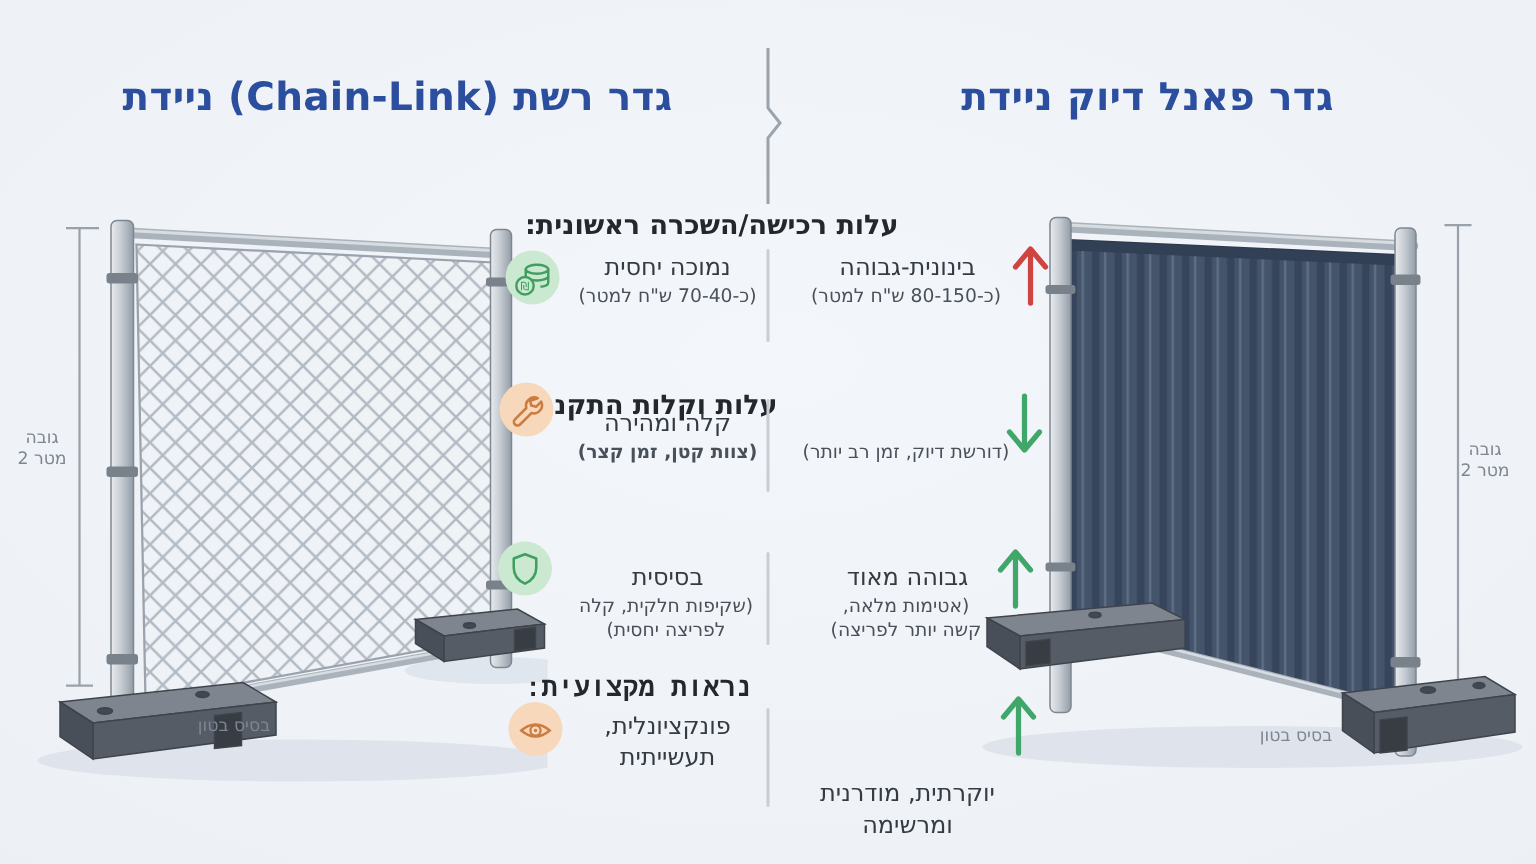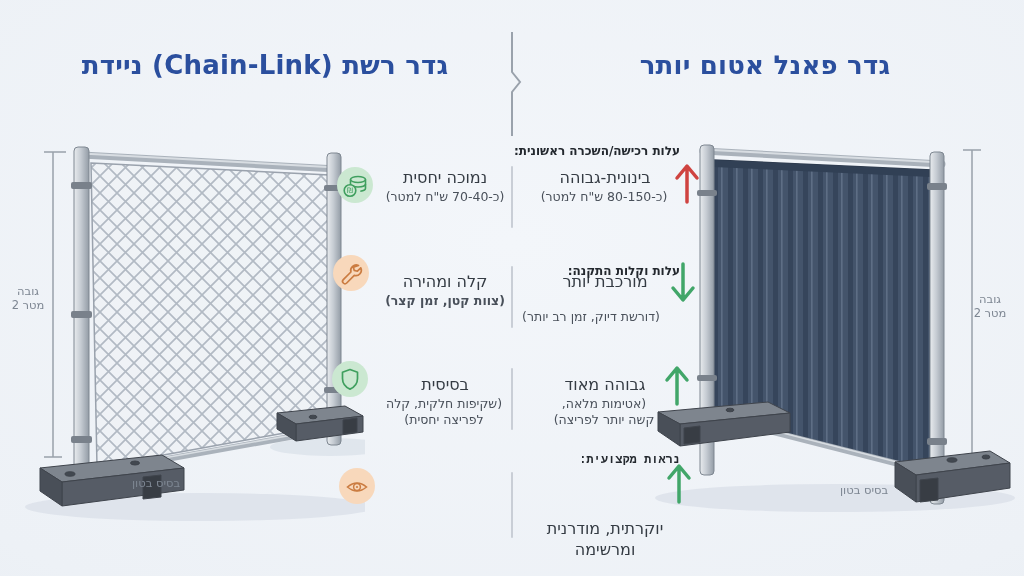--- a/index.html
+++ b/index.html
@@ -6,21 +6,21 @@
   body{font-family:"DejaVu Sans",sans-serif;}
   #stage{
     position:relative;width:1024px;height:576px;overflow:hidden;
     background:radial-gradient(130% 130% at 50% 42%, #f3f6fa 0%, #edf1f6 55%, #e3e9f0 100%);
   }
   .abs{position:absolute;}
   .title{
     font-size:26px;font-weight:bold;text-align:center;letter-spacing:0.2px;
   }
   .row-heading{
-    font-size:12px;font-weight:bold;color:#23282e;text-align:right;line-height:22px;
+    font-size:18px;font-weight:bold;color:#23282e;text-align:left;line-height:22px;
   }
   .cell-value{
     font-size:16px;color:#343b43;text-align:center;line-height:21px;white-space:pre-line;font-weight:500;
   }
   .cell-detail{
     font-size:12.5px;color:#49505a;text-align:center;line-height:16px;white-space:pre-line;
   }
   .tiny-label{
     font-size:11.5px;color:#7d8692;text-align:center;line-height:14px;white-space:pre-line;
   }
@@ -30,21 +30,21 @@
   .icon-circle.green{background:#cbe8d1;}
   .icon-circle.peach{background:#f8d8bb;}
   .row-divider{width:2px;background:#c9ced6;border-radius:1px;}
   .rtl{direction:rtl;unicode-bidi:plaintext;}
 </style>
 </head>
 <body>
 
 <div id="stage">
 
-  <div class="abs title rtl" style="left: 540px; top: 50px; width: 450px; color: rgb(43, 79, 158);">גדר פאנל אטום יותר</div>
+  <div class="abs title rtl" style="left: 540px; top: 50px; width: 450px; color: rgb(43, 79, 158);">גדר פאנל דיוק ניידת</div>
   <div class="abs title rtl" style="left: 35px; top: 50px; width: 460px; color: rgb(43, 79, 158);">גדר רשת (Chain-Link) ניידת</div>
 
   <svg class="abs" style="left:500px;top:32px;" width="24" height="104" viewBox="0 0 24 104">
     <path d="M12 0 V40 L20 50 L12 60 V104" fill="none" stroke="#9aa2ac" stroke-width="2"></path>
   </svg>
 
   <svg class="abs" style="left:15px;top:125px;" width="350" height="430" viewBox="0 0 350 430">
     <defs>
       <pattern id="mesh" width="17" height="17" patternUnits="userSpaceOnUse">
         <path d="M0 0 L17 17 M17 0 L0 17" stroke="#b2bac4" stroke-width="1.7" fill="none"></path>
@@ -180,22 +180,21 @@
 
   <div class="abs row-heading rtl" style="left:350px;top:260px;width:330px;">עלות וקלות התקנה:</div>
   <div class="abs icon-circle peach" style="left:333px;top:255px;">
     <svg width="36" height="36" viewBox="0 0 36 36">
       <path d="M25.5 10.5a5.5 5.5 0 0 0-7.6 6.5l-7.6 7.6a2.4 2.4 0 0 0 3.4 3.4l7.6-7.6a5.5 5.5 0 0 0 6.5-7.6l-3.4 3.4-3.2-.8-.8-3.2z" fill="none" stroke="#cb7c41" stroke-width="1.7" stroke-linejoin="round"></path>
     </svg>
   </div>
   <div class="abs cell-value rtl" style="left:380px;top:271px;width:130px;">קלה ומהירה</div>
   <div class="abs cell-detail rtl" style="left:372px;top:293px;width:146px;font-weight:bold;">(צוות קטן, זמן קצר)</div>
   <div class="abs row-divider" style="left:511px;top:266px;height:62px;"></div>
-  <div class="abs cell-value rtl" style="left:535px;top:271px;width:140px;">מורכבת יותר</div>
-  <div class="abs cell-detail rtl" style="left:505px;top:293px;width:172px;margin-top:16px;">(דורשת דיוק, זמן רב יותר)</div>
+  <div class="abs cell-detail rtl" style="left:518px;top:293px;width:172px;">(דורשת דיוק, זמן רב יותר)</div>
   <svg class="abs" style="left:668px;top:260px;" width="30" height="46" viewBox="0 0 30 46">
     <path d="M15 4 V38 M5 28 L15 40 L25 28" fill="none" stroke-width="3.5" stroke-linecap="round" stroke-linejoin="round" stroke="#41a669"></path>
   </svg>
 
   <div class="abs icon-circle green" style="left:332px;top:361px;">
     <svg width="36" height="36" viewBox="0 0 36 36">
       <path d="M18 8.5l7.5 2.8v6.2c0 5.6-3.2 8.7-7.5 10.6-4.3-1.9-7.5-5-7.5-10.6v-6.2z" fill="none" stroke="#3f9f5e" stroke-width="1.7" stroke-linejoin="round"></path>
     </svg>
   </div>
   <div class="abs cell-value rtl" style="left:380px;top:374px;width:130px;">בסיסית</div>
@@ -210,20 +209,22 @@
   </svg>
 
   <div class="abs row-heading rtl" style="left:350px;top:449px;width:330px;font-family:Liberation Mono, monospace;">נראות מקצועית:</div>
   <div class="abs icon-circle peach" style="left:339px;top:468px;">
     <svg width="36" height="36" viewBox="0 0 36 36">
       <path d="M8.5 19 Q18 11 27.5 19 Q18 27 8.5 19 Z" fill="none" stroke="#cb7c41" stroke-width="1.6"></path>
       <circle cx="18" cy="19" r="3.4" fill="none" stroke="#cb7c41" stroke-width="1.5"></circle>
       <circle cx="18" cy="19" r="1.1" fill="#cb7c41"></circle>
     </svg>
   </div>
+  <div class="abs cell-value rtl" style="left:380px;top:473px;width:130px;">פונקציונלית,
+תעשייתית</div>
   <div class="abs row-divider" style="left:511px;top:472px;height:66px;"></div>
   <div class="abs cell-value rtl" style="left:530px;top:473px;width:150px;margin-top:45px;">יוקרתית, מודרנית
 ומרשימה</div>
   <svg class="abs" style="left:664px;top:460px;" width="30" height="46" viewBox="0 0 30 46">
     <path d="M15 42 V8 M5 18 L15 6 L25 18" fill="none" stroke-width="3.5" stroke-linecap="round" stroke-linejoin="round" stroke="#41a669"></path>
   </svg>
 
 </div>
 
 </body></html>

